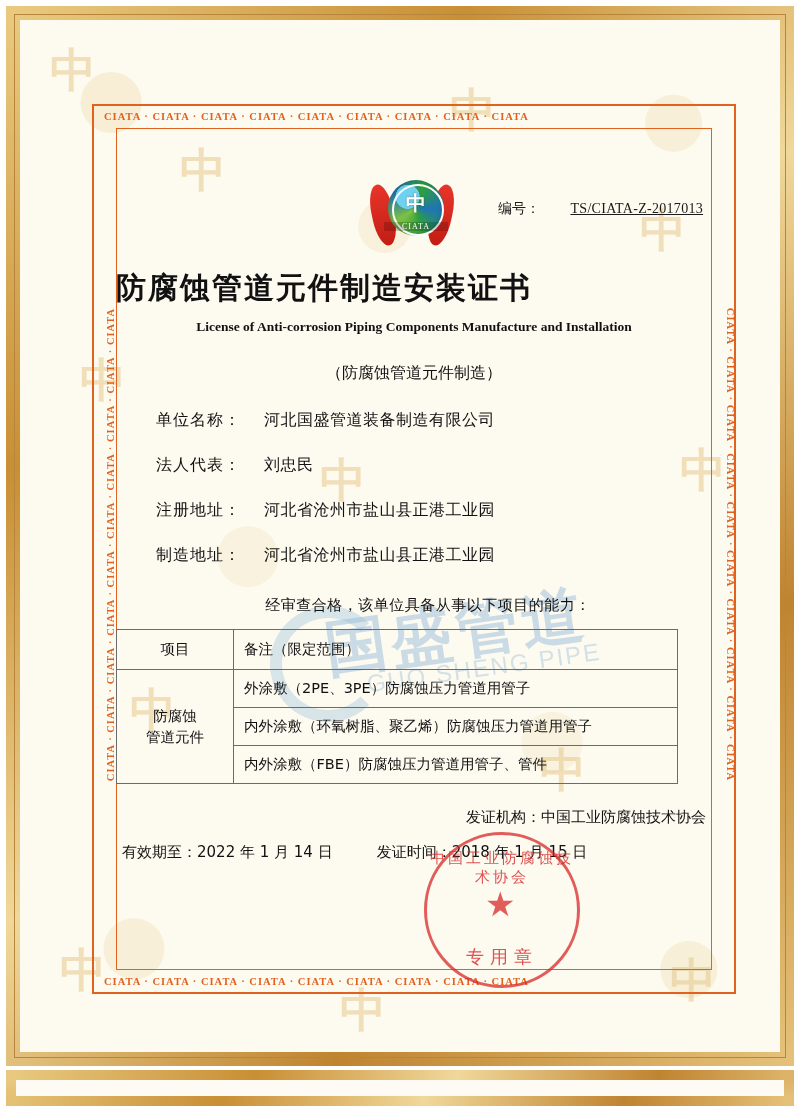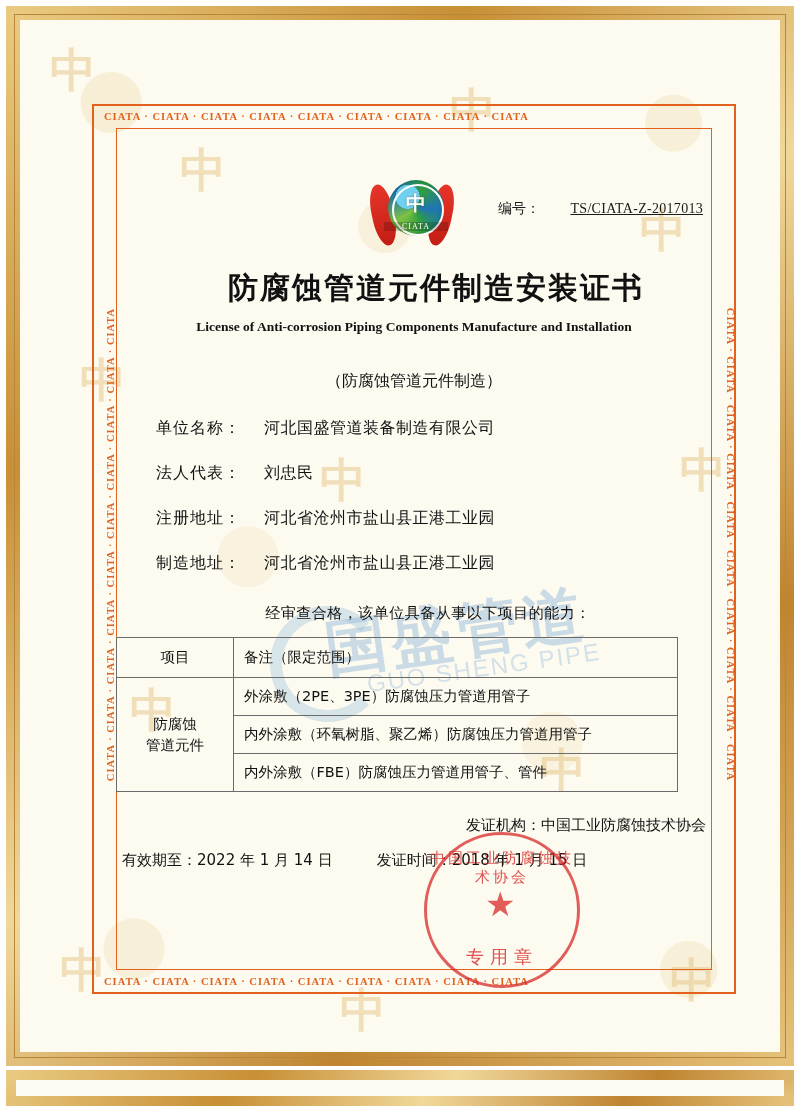--- a/index.html
+++ b/index.html
@@ -206,38 +206,37 @@
     font-size: 14px;
     color: #1a1a1a;
     font-family: "DejaVu Sans", sans-serif;
     white-space: nowrap;
   }
   .serial .label { margin-right: 26px; }
   .serial .value { font-family: "Liberation Serif", serif; letter-spacing: 0.3px; text-decoration: underline; }
 
   .title-cn {
     margin-top: 14px;
-    text-align: center;
+    text-align: left;
     font-size: 30px;
     font-weight: bold;
     letter-spacing: 2px;
     color: #111;
     font-family: "DejaVu Sans", sans-serif;
-    padding-left: 44px;
   }
   .title-en {
     margin-top: 10px;
     text-align: center;
     font-size: 13.5px;
     font-weight: bold;
     color: #111;
     font-family: "Liberation Serif", serif;
   }
   .subtitle {
-    margin-top: 36px;
+    margin-top: 28px;
     text-align: center;
     font-size: 16px;
     color: #111;
     font-family: "DejaVu Sans", sans-serif;
   }
 
   .fields {
     margin-top: 26px;
     padding-left: 28px;
   }

